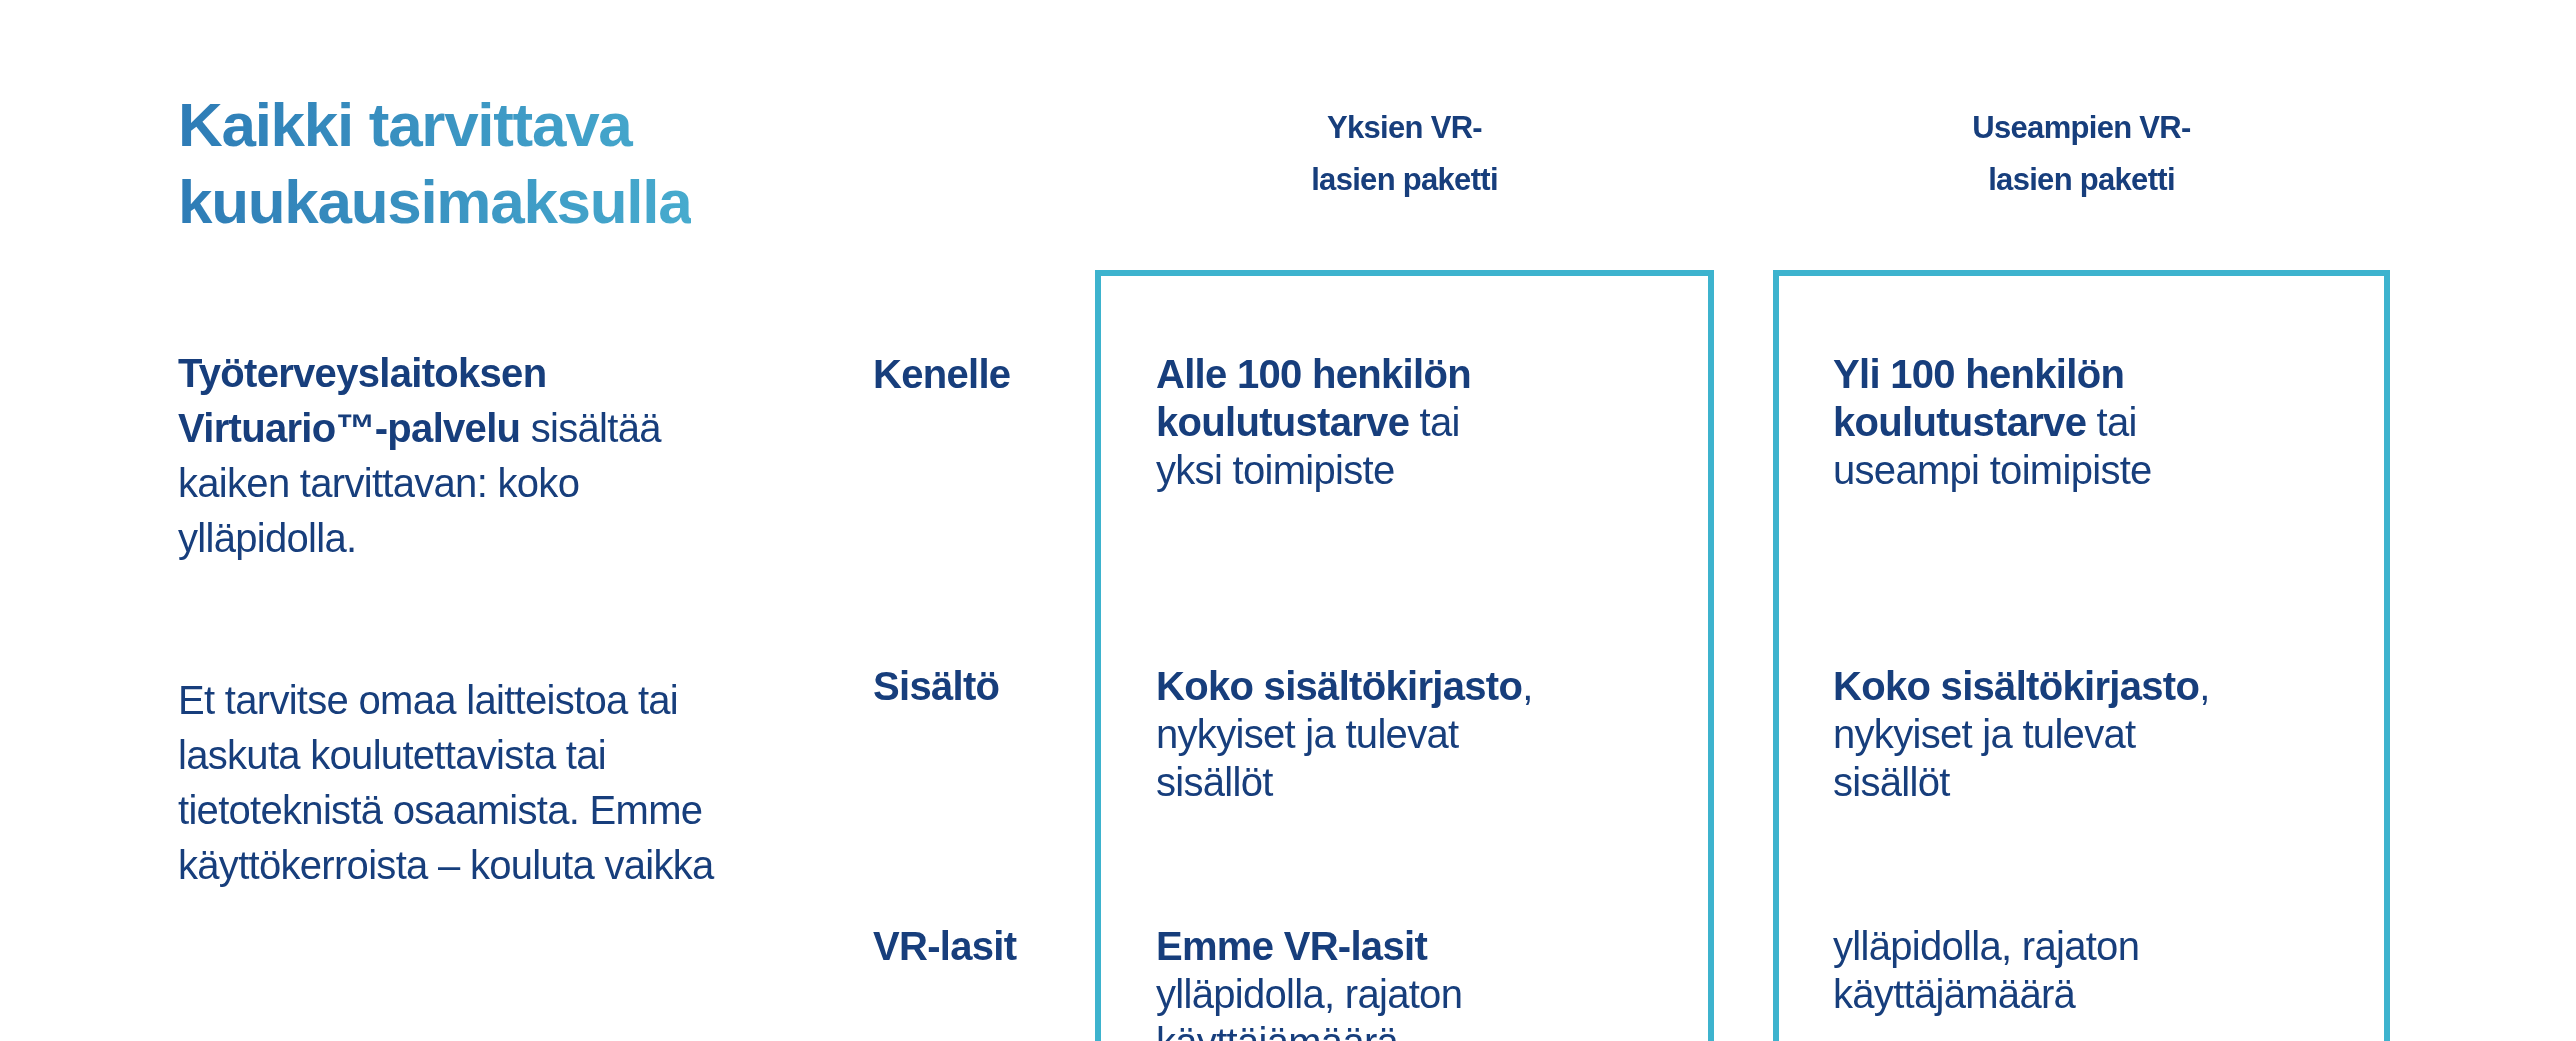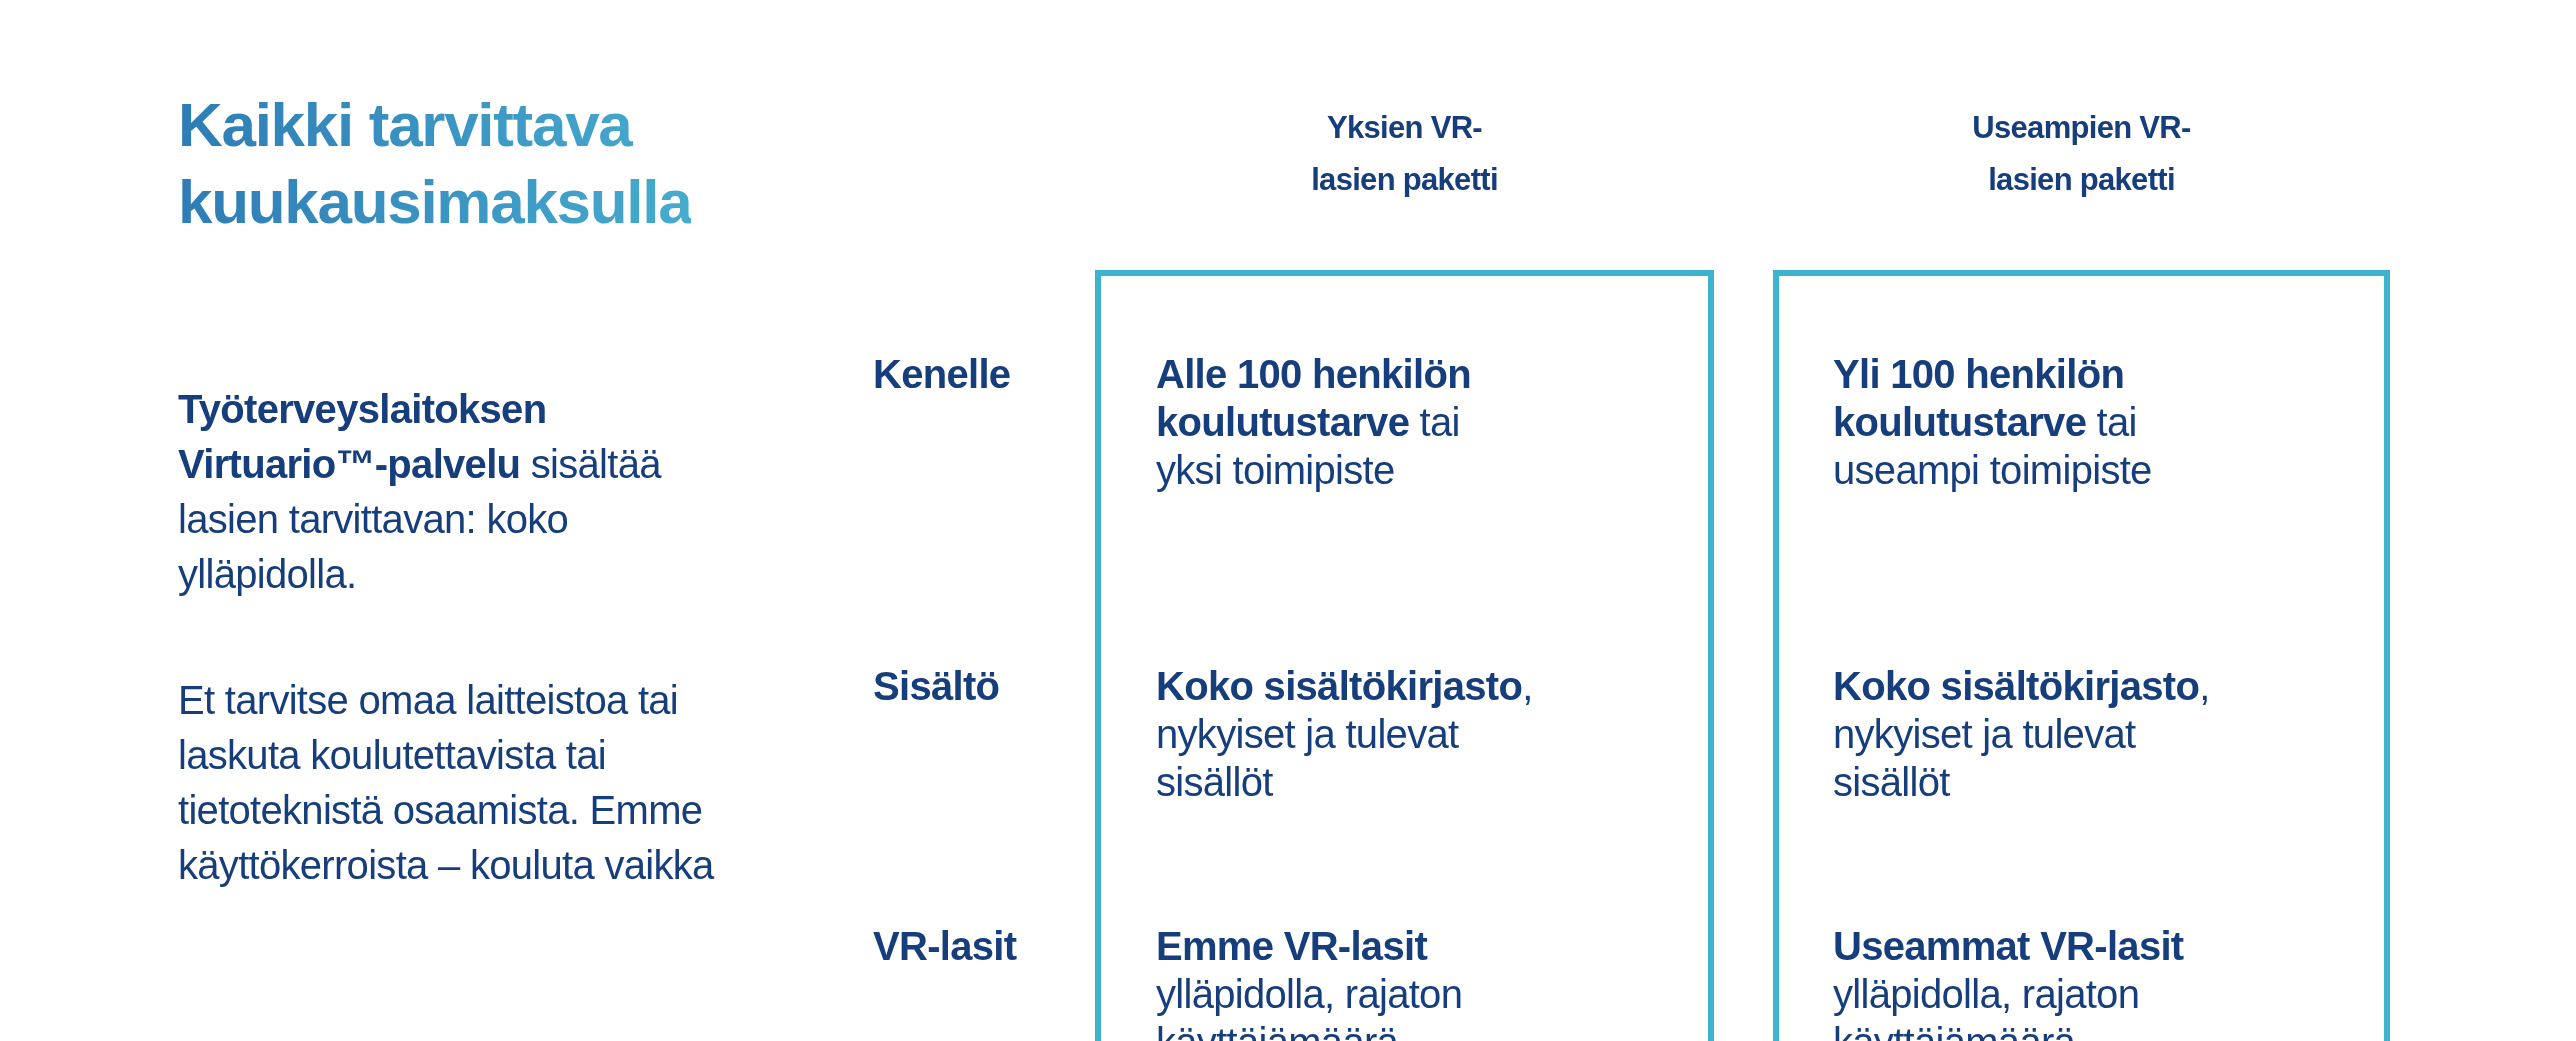--- a/index.html
+++ b/index.html
@@ -21,21 +21,21 @@
     background:linear-gradient(90deg,var(--grad-a) 0%,var(--grad-b) 100%);
     -webkit-background-clip:text;background-clip:text;
     color:transparent;width:-moz-fit-content;width:fit-content;
   }
 
   .para{
     position:absolute;left:178px;width:678px;
     font-size:40px;line-height:55px;font-weight:400;
     letter-spacing:-0.7px;color:var(--navy);
   }
-  .para1{top:346px;margin-top:36px;}
+  .para1{top:346px;}
   .para2{top:673px;}
 
   .row-label{
     position:absolute;left:873px;width:215px;
     font-size:40px;line-height:48px;font-weight:700;
     letter-spacing:-0.7px;color:var(--navy);white-space:nowrap;
   }
   .label-kenelle{top:350px;}
   .label-sisalto{top:662px;}
   .label-vrlasit{top:922px;}
@@ -75,21 +75,21 @@
 <body>
 
 <div class="canvas">
 
   <h1 class="heading">Kaikki tarvittava
 kuukausimaksulla</h1>
 
   <div class="para para1">
       <span class="ln"><span class="b">Työterveyslaitoksen</span></span>
       <span class="ln"><span class="b">Virtuario™-palvelu</span><span> sisältää</span></span>
-      <span class="ln"><span>lasien tarvittavan: koko</span></span>
+      <span class="ln"><span>kaiken tarvittavan: koko</span></span>
       <span class="ln"><span>ylläpidolla.</span></span>
     </div>
   <div class="para para2">
       <span class="ln"><span>Et tarvitse omaa laitteistoa tai</span></span>
       <span class="ln"><span>laskuta koulutettavista tai</span></span>
       <span class="ln"><span>tietoteknistä osaamista. Emme</span></span>
       <span class="ln"><span>käyttökerroista – kouluta vaikka</span></span>
     </div>
 
   <div class="row-label label-kenelle">Kenelle</div>
@@ -124,19 +124,18 @@
       <span class="ln"><span class="b">Yli 100 henkilön</span></span>
       <span class="ln"><span class="b">koulutustarve</span><span> tai</span></span>
       <span class="ln"><span>useampi toimipiste</span></span>
     </div>
   <div class="cell c2 r2">
       <span class="ln"><span class="b">Koko sisältökirjasto</span><span>,</span></span>
       <span class="ln"><span>nykyiset ja tulevat</span></span>
       <span class="ln"><span>sisällöt</span></span>
     </div>
   <div class="cell c2 r3">
-      <span class="ln"><span class="b">Useammat VR-lasit</span></span>
       <span class="ln"><span>ylläpidolla, rajaton</span></span>
       <span class="ln"><span>käyttäjämäärä</span></span>
     </div>
 
 </div>
 
 
 </body></html>

